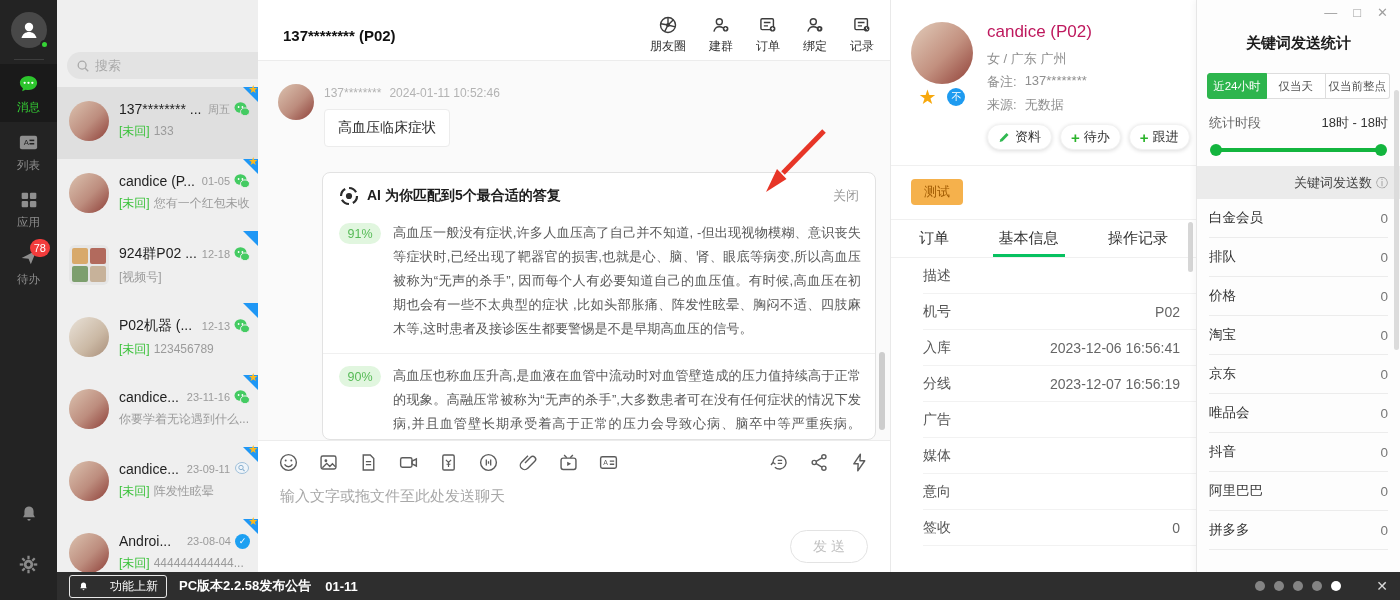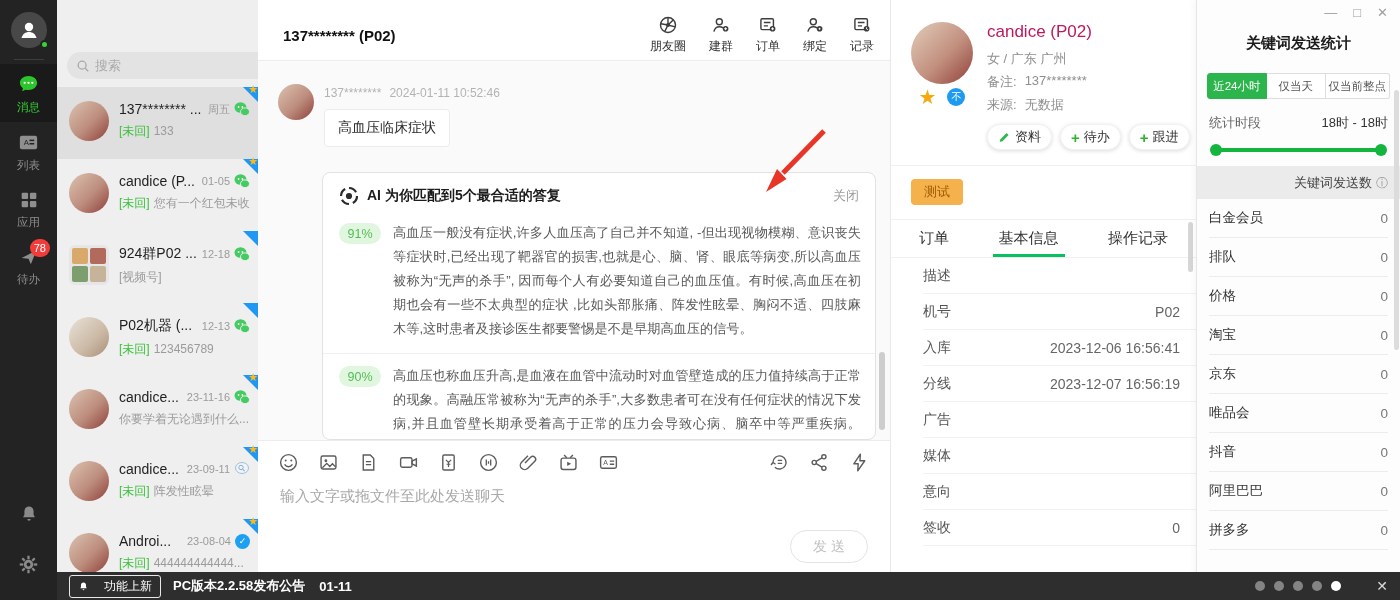--- a/index.html
+++ b/index.html
@@ -141,21 +141,21 @@
 .k-info{color:#999;font-size:12px;margin-left:4px}
 .krow{display:flex;justify-content:space-between;align-items:center;height:39px;margin:0 12px;
   border-bottom:1px solid #ececec;font-size:13.5px}
 .kname{color:#333}
 .kcount{color:#777}
 .k-scroll{position:absolute;right:1px;top:90px;width:5px;height:260px;background:#dcdcdc;border-radius:3px}
 
 
 .bottombar{position:absolute;left:57px;top:572px;width:1343px;height:28px;background:#2e2e2e;
   z-index:40;display:flex;align-items:center;color:#fff}
-.bb-badge{display:flex;align-items:center;gap:15px;border:1px solid #e8e8e8;border-radius:3px;
+.bb-badge{display:flex;align-items:center;gap:21px;border:1px solid #e8e8e8;border-radius:3px;
   padding:2px 8px;margin-left:12px;font-size:12px;cursor:pointer}
 .bb-text{margin-left:12px;font-size:13px;font-weight:bold;cursor:pointer}
 .bb-date{margin-left:14px;font-size:13px;font-weight:bold}
 .bb-dots{position:absolute;left:1139px;top:0;width:204px;height:28px;display:flex;
   align-items:center;justify-content:center;gap:9px}
 .bb-dots i{width:10px;height:10px;border-radius:50%;background:#848484;cursor:pointer}
 .bb-dots i.active{background:#fff}
 .bb-close{position:absolute;right:12px;top:0;height:28px;display:flex;align-items:center;
   color:#d9d9d9;font-size:14px;cursor:pointer}
 

